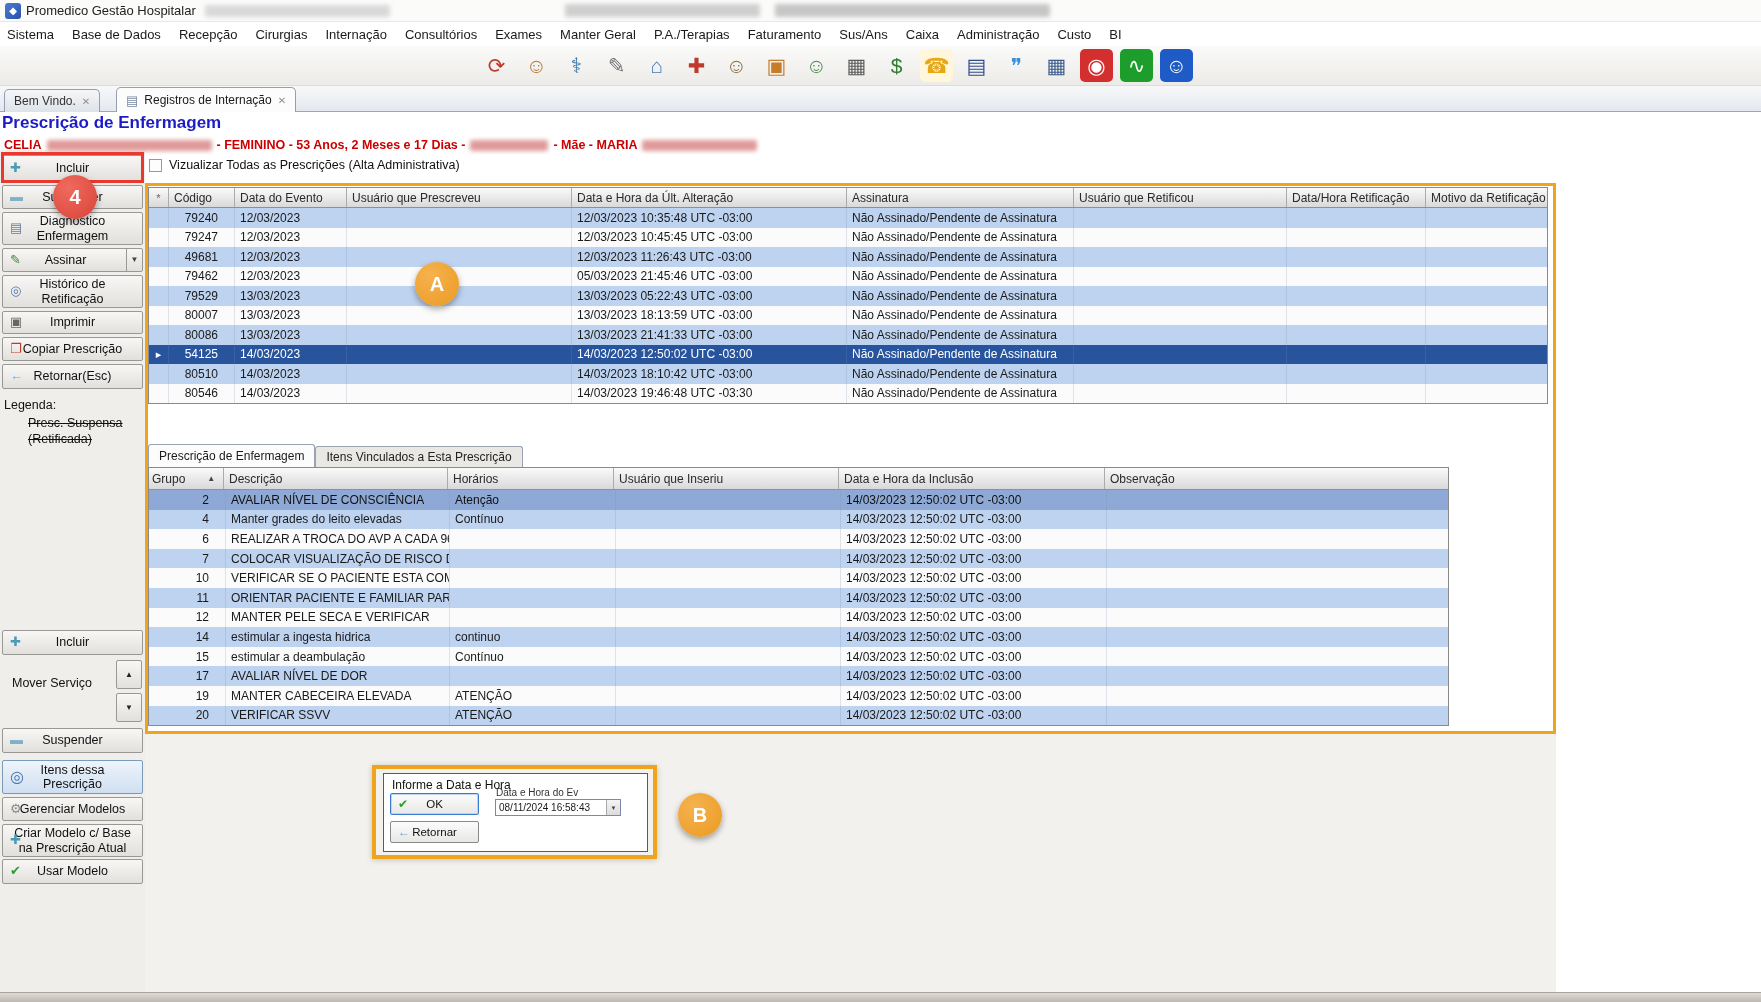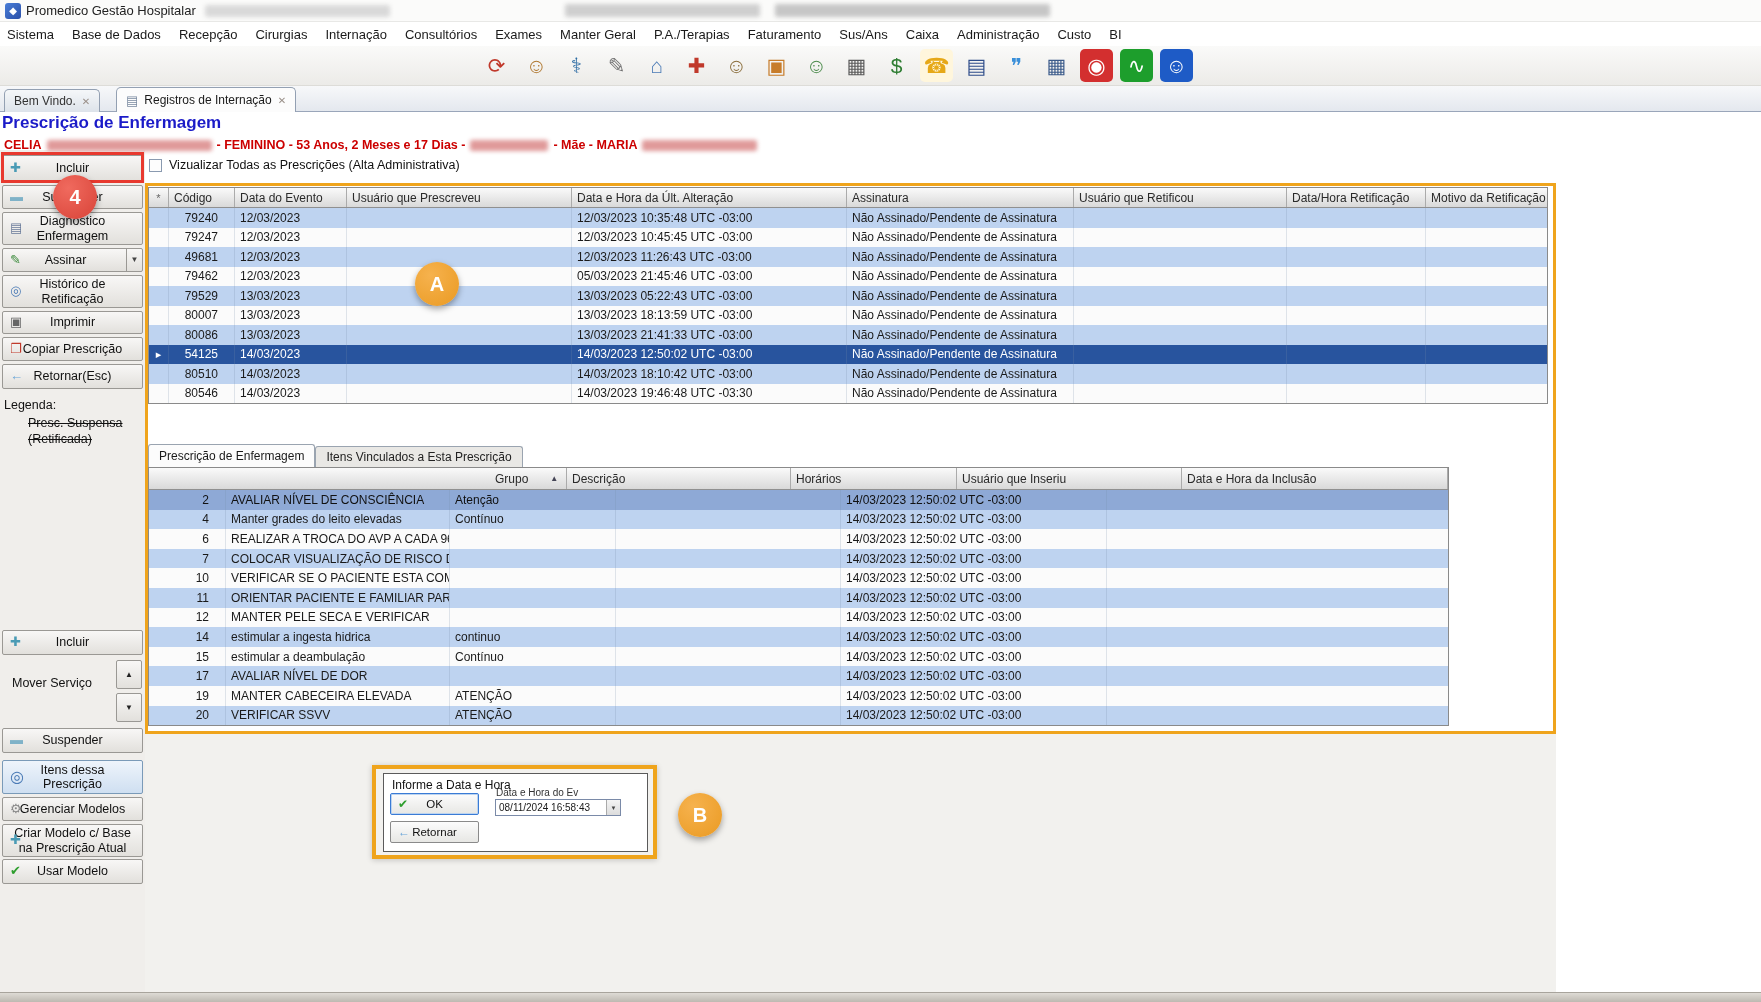--- a/index.html
+++ b/index.html
@@ -434,20 +434,21 @@
   <div class="grid t2">
     <div class="thead">
       <div class="th c-g">
         <span>Grupo</span>
         <span class="sort-asc">▲</span>
       </div>
       <div class="th c-d">Descrição</div>
       <div class="th c-h">Horários</div>
       <div class="th c-u">Usuário que Inseriu</div>
       <div class="th c-i">Data e Hora da Inclusão</div>
+      <div class="th c-o" style="border-right:none">Observação</div>
     </div>
     <div class="t2-rows">
 
         <div class="tr t2r selected">
           <div class="td c-g num">2</div>
           <div class="td c-d">AVALIAR NÍVEL DE CONSCIÊNCIA</div>
           <div class="td c-h">Atenção</div>
           <div class="td c-u"></div>
           <div class="td c-i">14/03/2023 12:50:02 UTC -03:00</div>
           <div class="td c-o" style="border-right:none"></div>

